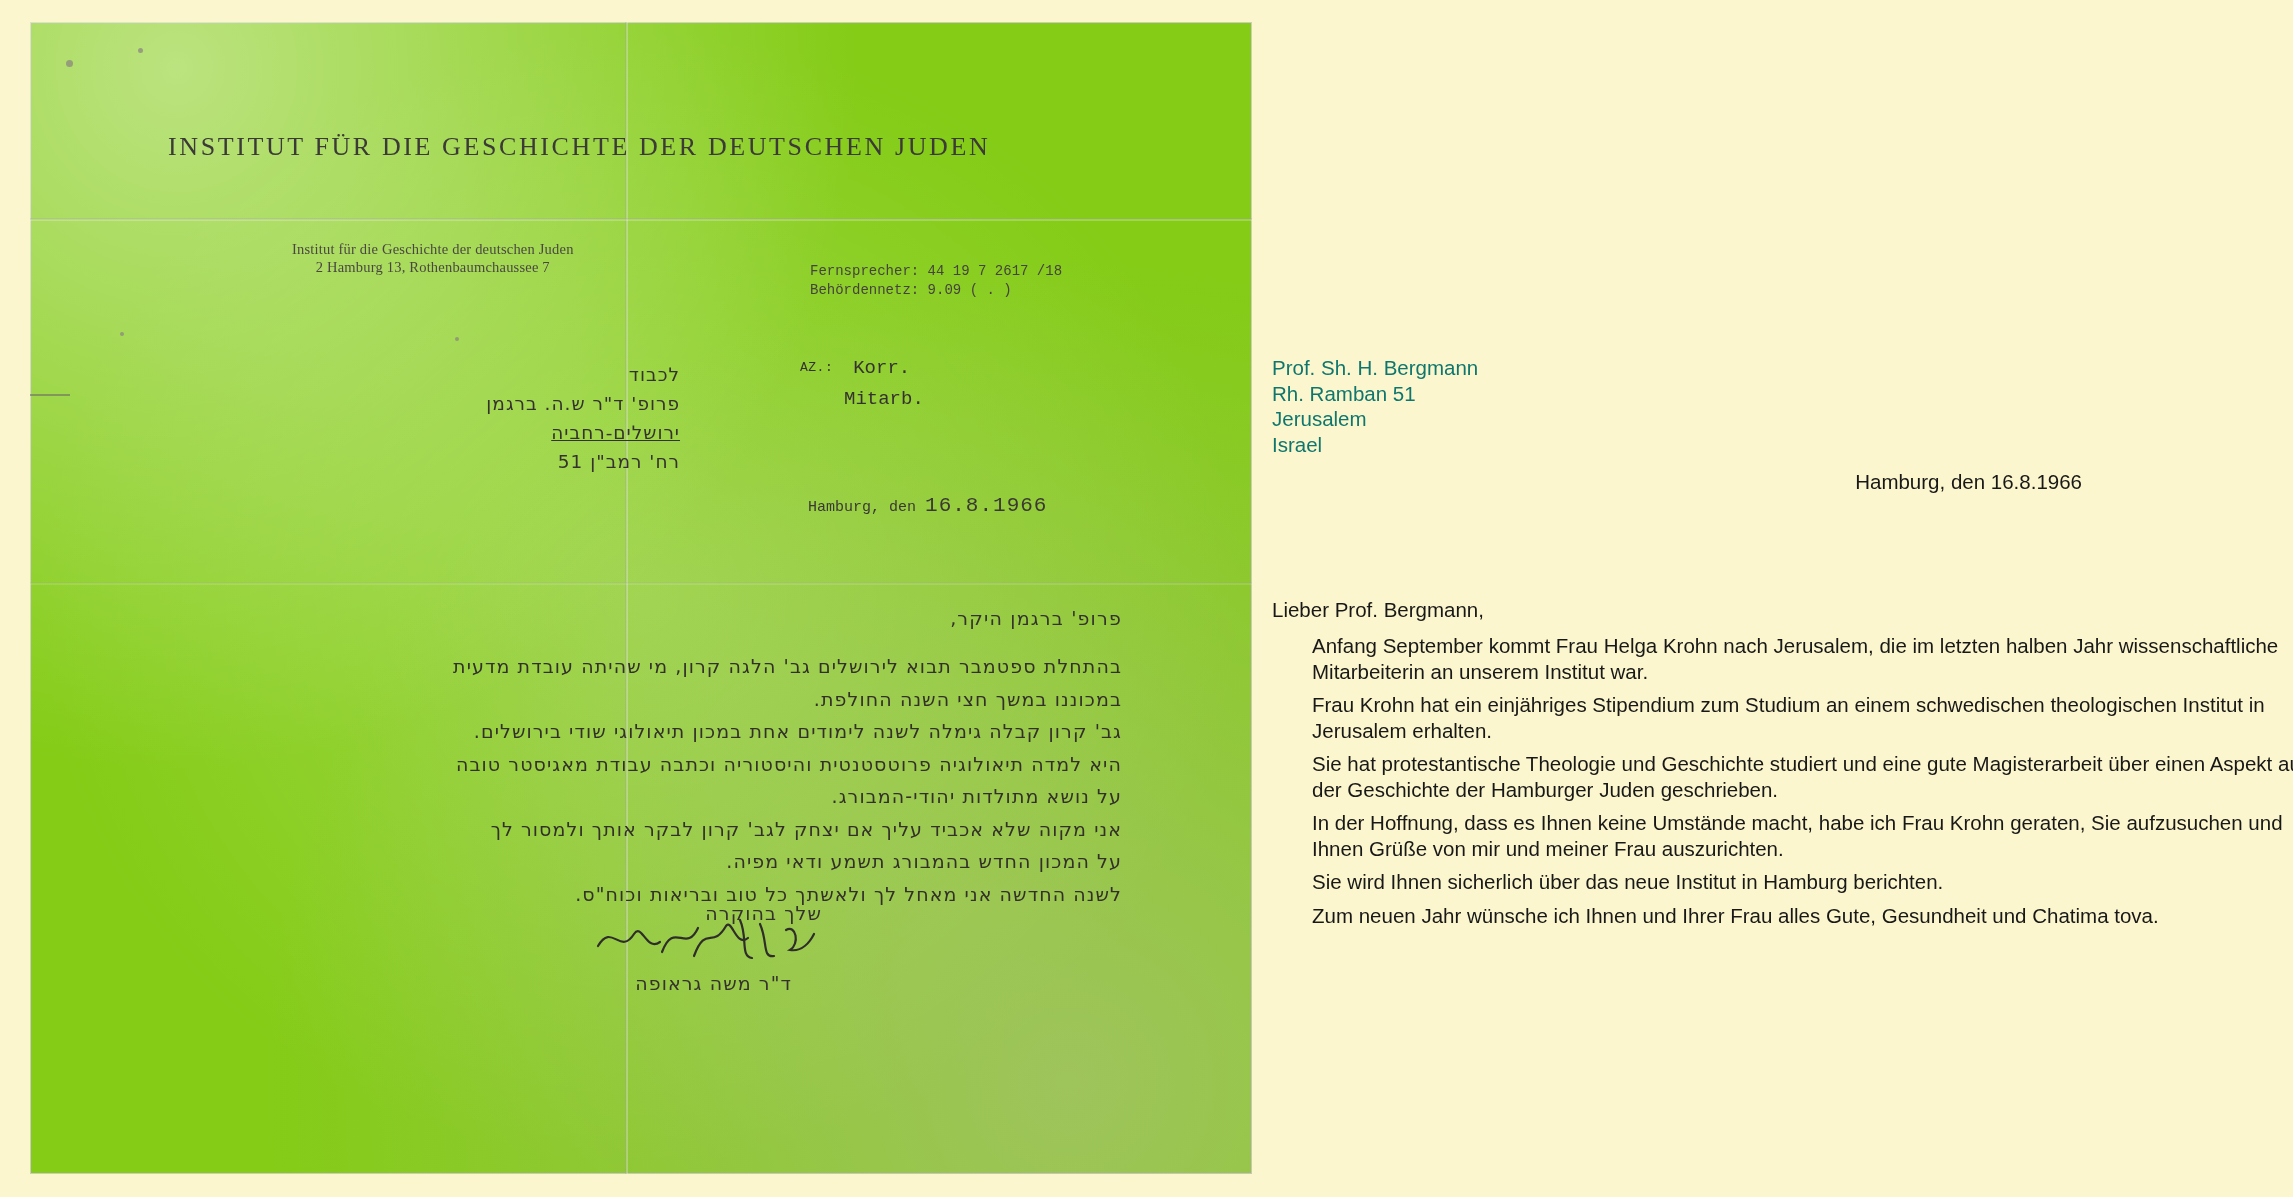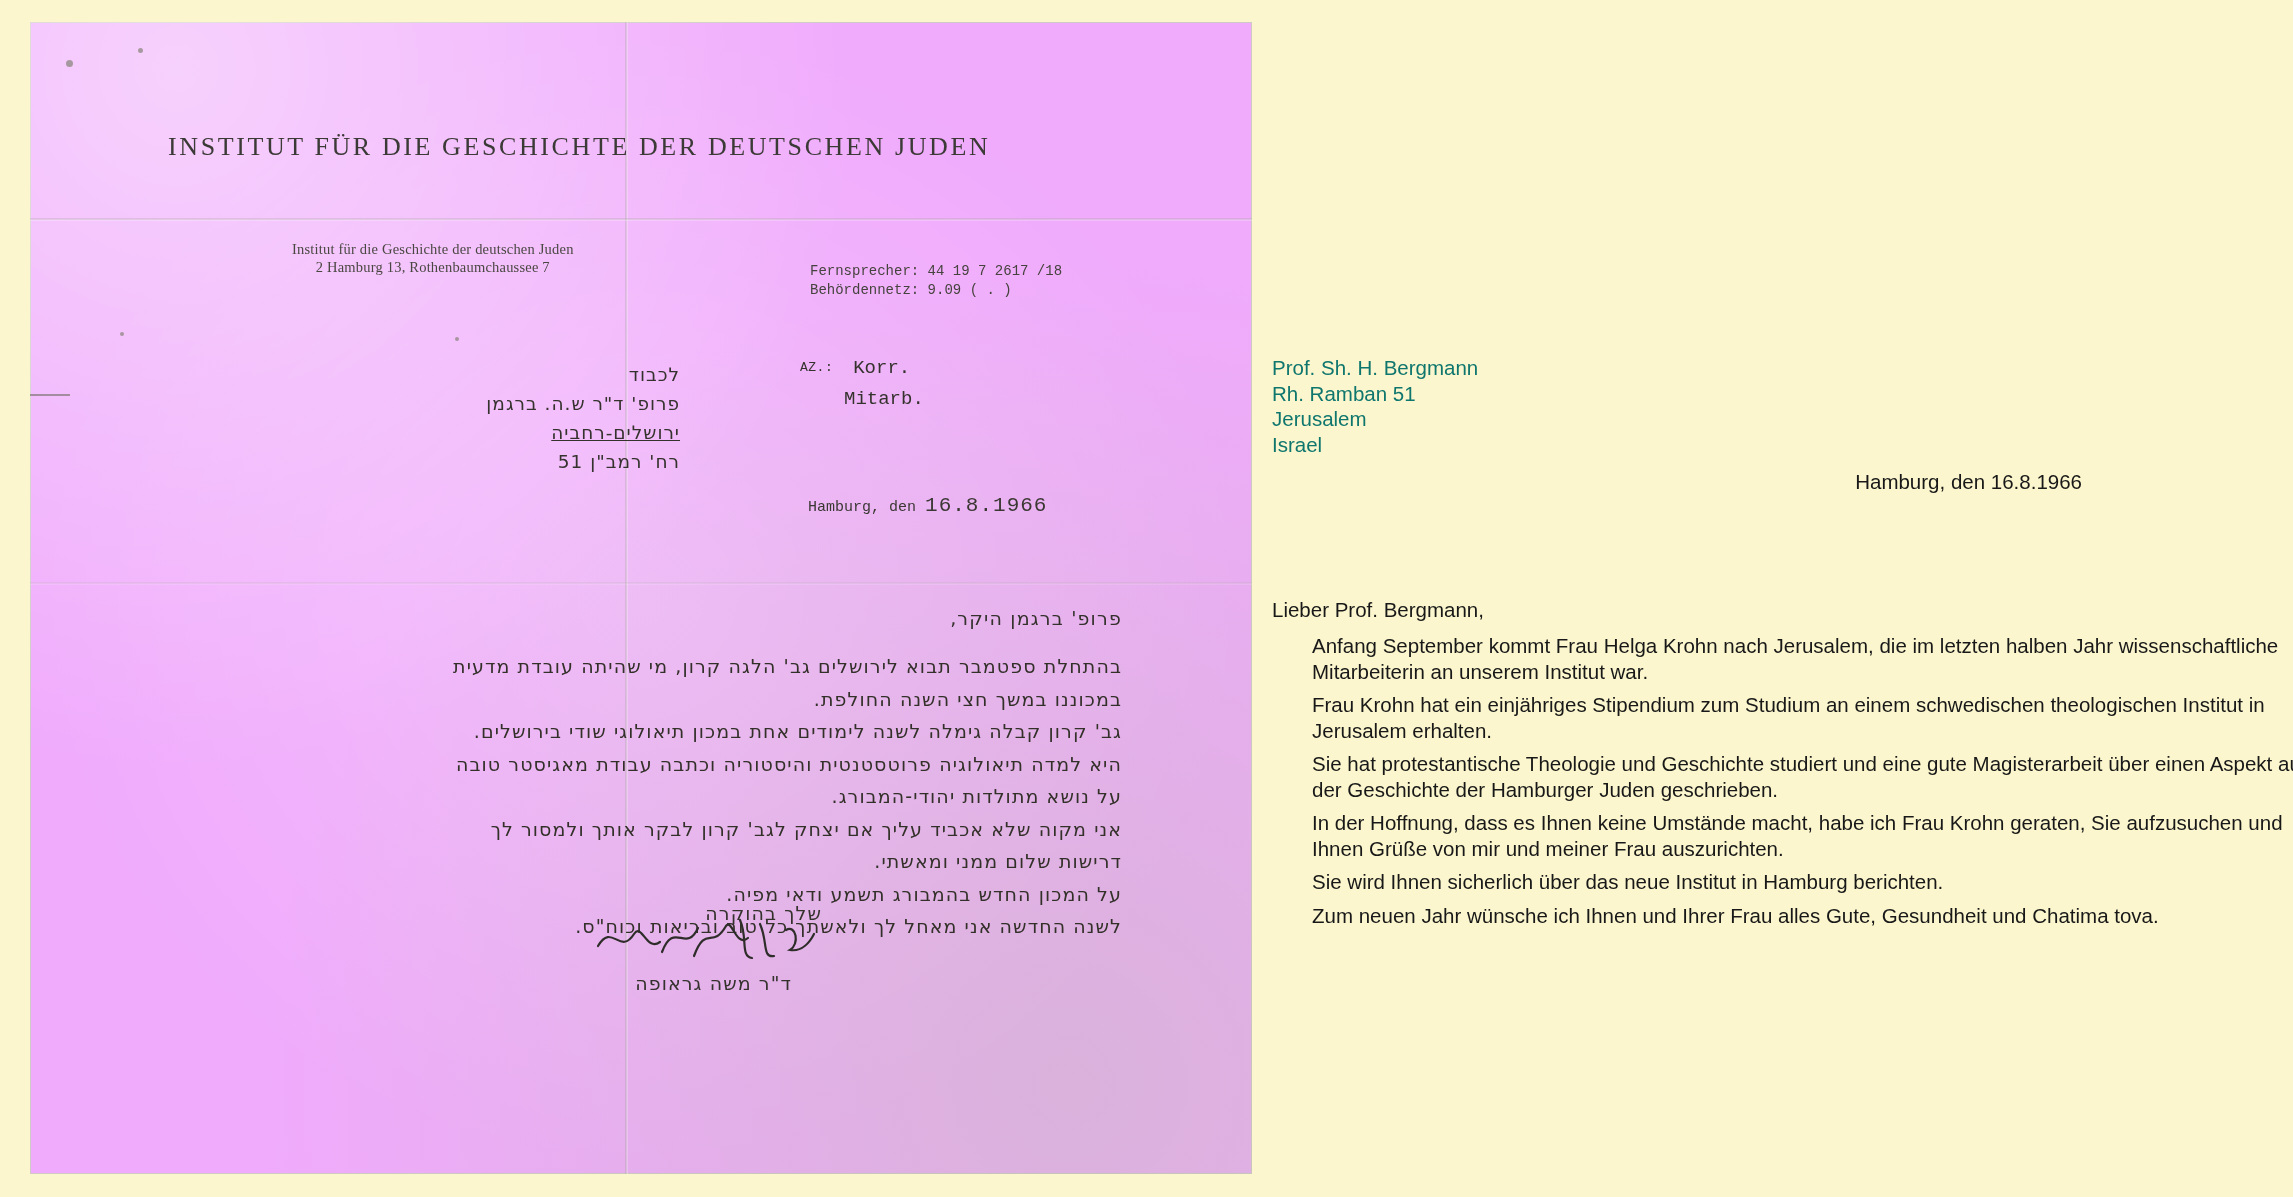--- a/index.html
+++ b/index.html
@@ -19,21 +19,21 @@
     height: 1197px;
   }
 
   
   .scan {
     position: absolute;
     left: 30px;
     top: 22px;
     width: 1222px;
     height: 1152px;
-    background: #f0abfc;
+    background: #84cc16;
     box-shadow: 0 0 0 1px #cfcbc4 inset;
   }
   
   .scan::before {
     content: "";
     position: absolute;
     left: 0; top: 0; right: 0; bottom: 0;
     background:
       radial-gradient(ellipse at 12% 4%, rgba(255,255,255,.45), rgba(255,255,255,0) 45%),
       radial-gradient(ellipse at 85% 92%, rgba(190,186,178,.45), rgba(190,186,178,0) 55%),
@@ -302,21 +302,20 @@
 
     <div class="salut-he">פרופ' ברגמן היקר,</div>
 
     <div class="body-he">
       <p>בהתחלת ספטמבר תבוא לירושלים גב' הלגה קרון, מי שהיתה עובדת מדעית</p>
       <p>במכוננו במשך חצי השנה החולפת.</p>
       <p>גב' קרון קבלה גימלה לשנה לימודים אחת במכון תיאולוגי שודי בירושלים.</p>
       <p>היא למדה תיאולוגיה פרוטסטנטית והיסטוריה וכתבה עבודת מאגיסטר טובה</p>
       <p>על נושא מתולדות יהודי-המבורג.</p>
       <p>אני מקוה שלא אכביד עליך אם יצחק לגב' קרון לבקר אותך ולמסור לך</p>
-      <p>דרישות שלום ממני ומאשתי.</p>
       <p>על המכון החדש בהמבורג תשמע ודאי מפיה.</p>
       <p>לשנה החדשה אני מאחל לך ולאשתך כל טוב ובריאות וכוח"ס.</p>
     </div>
 
     <div class="closing-he">שלך בהוקרה</div>
 
     <div class="signature">
       <svg width="240" height="58" viewBox="0 0 240 58" fill="none" stroke="#2f2d2a" stroke-width="2.2" stroke-linecap="round">
         <path d="M8 34 C 22 10, 30 44, 44 22 C 52 10, 56 40, 70 30"></path>
         <path d="M72 40 C 84 8, 96 42, 108 16"></path>

